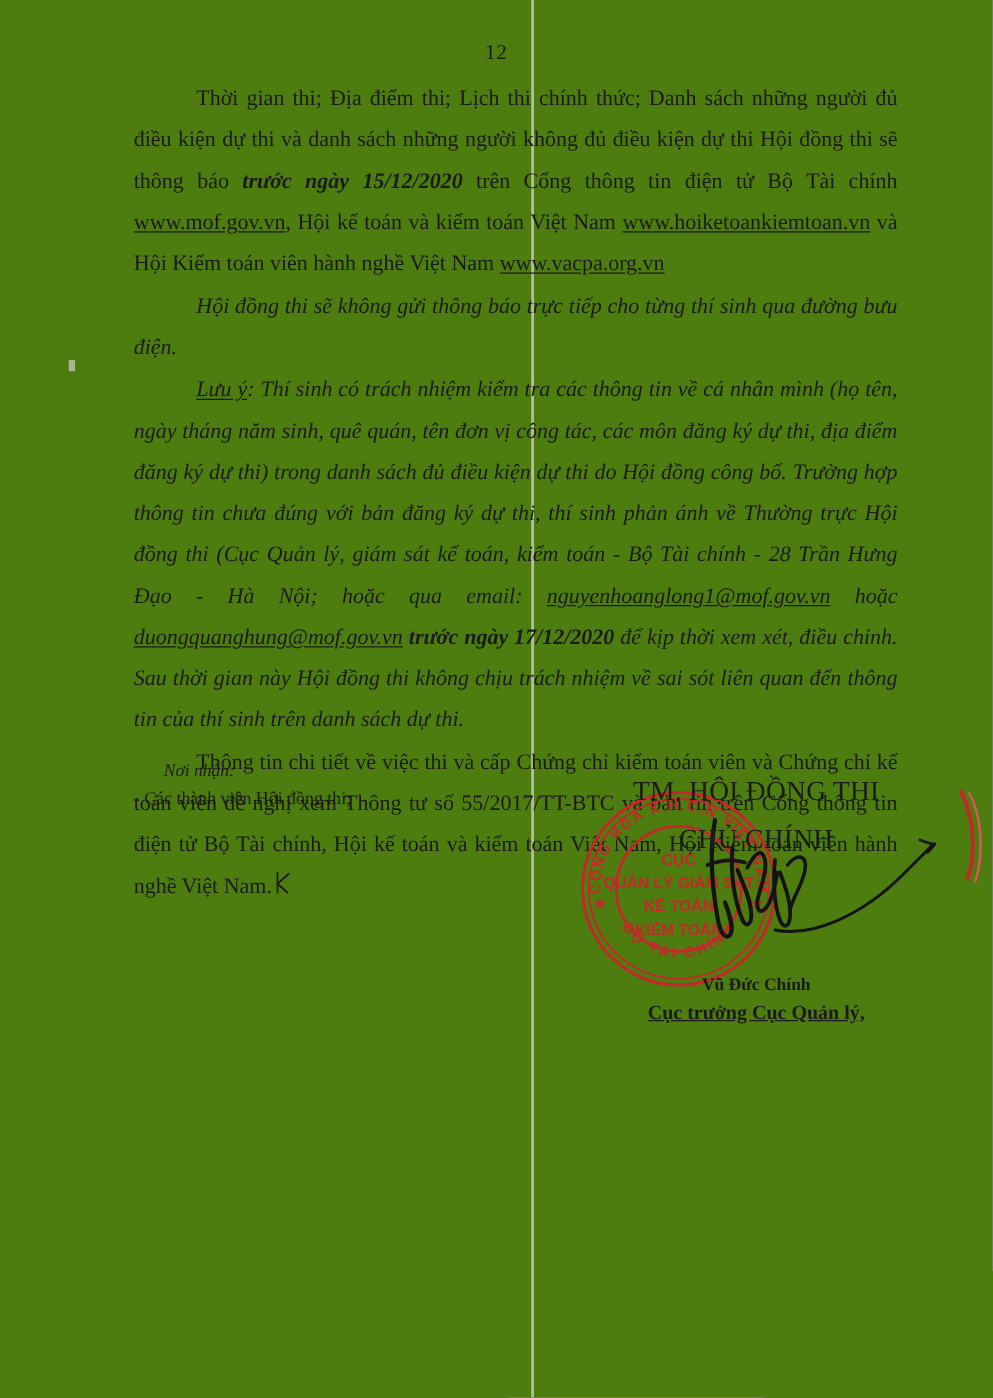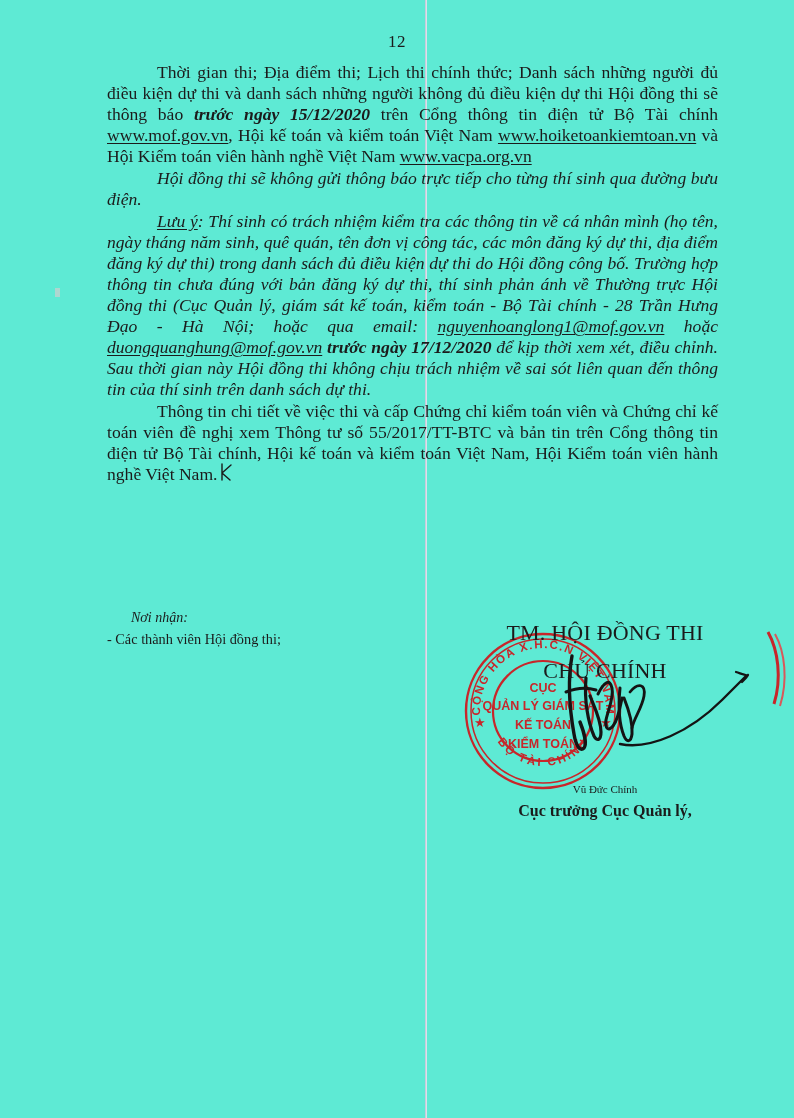--- a/index.html
+++ b/index.html
@@ -5,21 +5,21 @@
   html, body {
     margin: 0;
     padding: 0;
     background: #8a8a8a;
   }
   .page {
     position: relative;
     width: 794px;
     height: 1118px;
     margin: 0 auto;
-    background: #5eead4;
+    background: #4d7c0f;
     overflow: hidden;
     font-family: "Liberation Serif", "DejaVu Serif", serif;
     color: #1b1b1b;
   }
 
   
   .scanline {
     position: absolute;
     top: 0;
     bottom: 0;
@@ -53,21 +53,21 @@
   .body {
     position: absolute;
     left: 107px;
     top: 62px;
     width: 611px;
   }
 
   p.para {
     margin: 0 0 0 0;
     font-size: 17.6px;
-    line-height: 21px;
+    line-height: 33px;
     text-align: justify;
     text-indent: 50px;
     text-justify: inter-word;
   }
   p.gap { margin-top: 1px; }
 
   .b-i {
     font-weight: bold;
     font-style: italic;
   }
@@ -137,32 +137,33 @@
     font-weight: normal;
     font-size: 22px;
     line-height: 22px;
     letter-spacing: .2px;
     position: relative;
     z-index: 4;
     margin-top: 16px;
   }
   .sign-gap { height: 96px; }
   .sign-name {
-    font-weight: normal;
-    font-size: 11px;
+    font-weight: bold;
+    font-size: 14px;
     line-height: 22px;
     position: relative;
     z-index: 4;
   }
   .sign-title {
     font-weight: bold;
     font-size: 16px;
     line-height: 21px;
     position: relative;
     z-index: 4;
+    text-decoration: underline;
   }
 
   
   .seal {
     position: absolute;
     left: 462px;
     top: 630px;
     width: 162px;
     height: 162px;
     z-index: 2;

